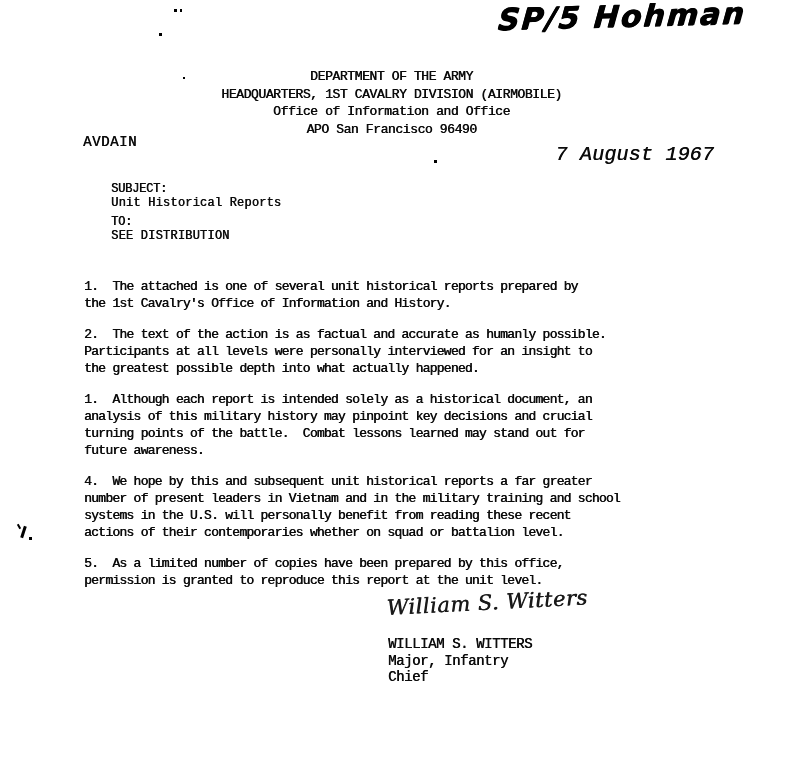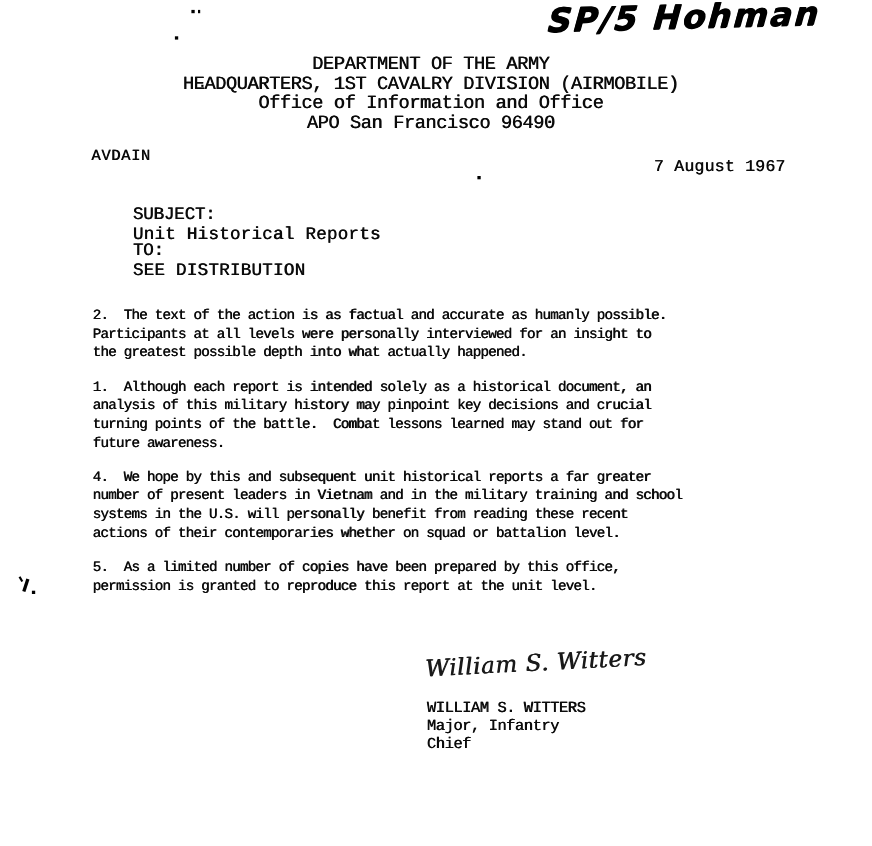--- a/index.html
+++ b/index.html
@@ -17,35 +17,35 @@
     position:absolute; top:-2px; left:498px; width:295px;
     font-family:"DejaVu Sans",sans-serif;
     font-weight:bold; font-style:italic;
     font-size:30px; letter-spacing:2px; color:#000;
     transform:rotate(-1.5deg) skewX(-6deg);
     text-shadow:0.8px 0 0 #000, 0 0.8px 0 #000;
     white-space:nowrap;
   }
   
   .letterhead {
-    position:absolute; top:51px; left:0; right:10px;
-    text-align:center; font-size:17px; letter-spacing:-0.4px;
+    position:absolute; top:68px; left:0; right:10px;
+    text-align:center; font-size:13px; letter-spacing:-0.4px;
     line-height:17.5px; text-shadow:0.5px 0 0 currentColor;
   }
   
   .meta-row {
     position:absolute; top:134px; left:83px; width:631px;
     display:flex; justify-content:space-between; align-items:flex-start;
     text-shadow:0.5px 0 0 currentColor;
   }
   .office-symbol { font-size:14px; letter-spacing:0.6px;text-align:center; }
-  .date-line { font-size:15px; letter-spacing:0.2px; margin-top:9px; }
+  .date-line { font-size:20px; letter-spacing:0.2px; margin-top:9px;font-style:italic; }
   
   .kv-row {
-    position:absolute; left:83px; font-size:16px; letter-spacing:-0.2px;
+    position:absolute; left:83px; font-size:12px; letter-spacing:-0.2px;
     text-shadow:0.5px 0 0 currentColor; white-space:pre;
   }
   .row-subject { top:168px; }
   .row-to { top:201px; }
   .kv-label { display:inline-block; width:82px; }
   .kv-value { display:inline-block; letter-spacing:0.2px; }
   
   .body-text {
     position:absolute; top:278px; left:84px; width:650px;
     font-size:13px; letter-spacing:-0.75px; line-height:17px;
@@ -115,20 +115,22 @@
     <span class="kv-label">SUBJECT:</span>
     <span class="kv-value">Unit Historical Reports</span>
   </div>
 
   <div class="kv-row row-to">
     <span class="kv-label">TO:</span>
     <span class="kv-value">SEE DISTRIBUTION</span>
   </div>
 
   <div class="body-text">
+    <div class="para">1.  The attached is one of several unit historical reports prepared by
+the 1st Cavalry's Office of Information and History.</div>
     <div class="para">2.  The text of the action is as factual and accurate as humanly possible.
 Participants at all levels were personally interviewed for an insight to
 the greatest possible depth into what actually happened.</div>
     <div class="para">1.  Although each report is intended solely as a historical document, an
 analysis of this military history may pinpoint key decisions and crucial
 turning points of the battle.  Combat lessons learned may stand out for
 future awareness.</div>
     <div class="para">4.  We hope by this and subsequent unit historical reports a far greater
 number of present leaders in Vietnam and in the military training and school
 systems in the U.S. will personally benefit from reading these recent

